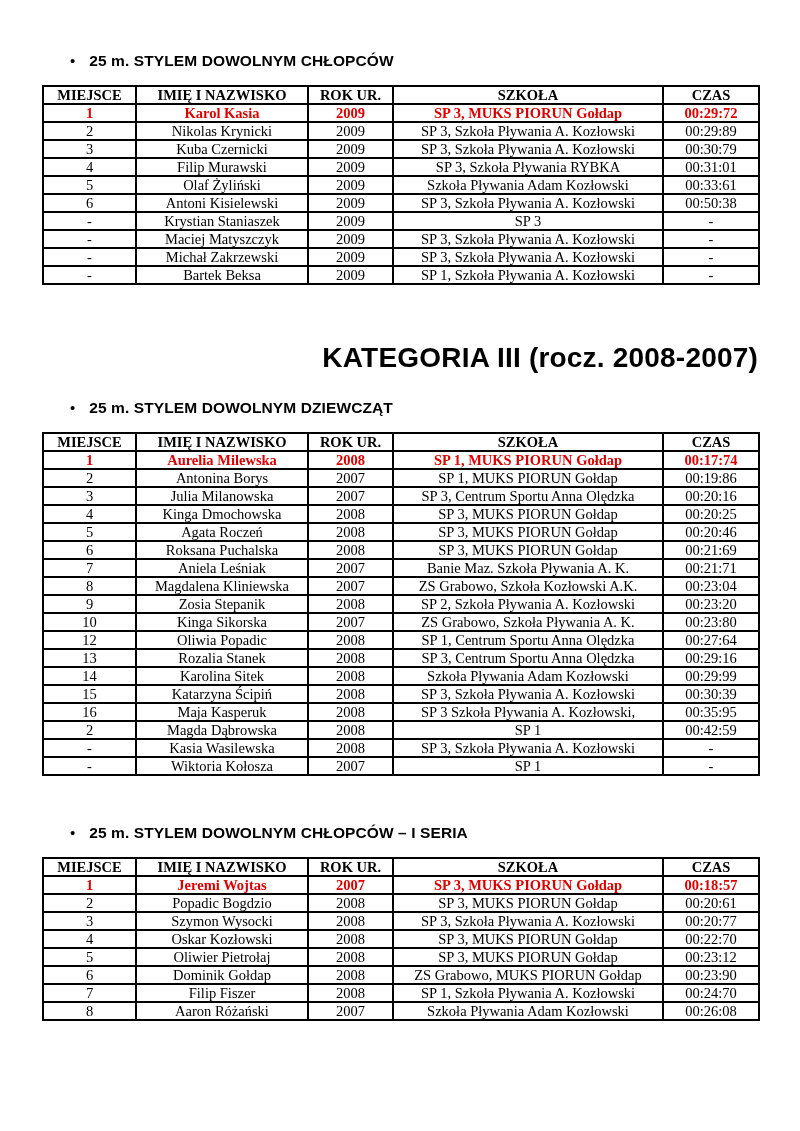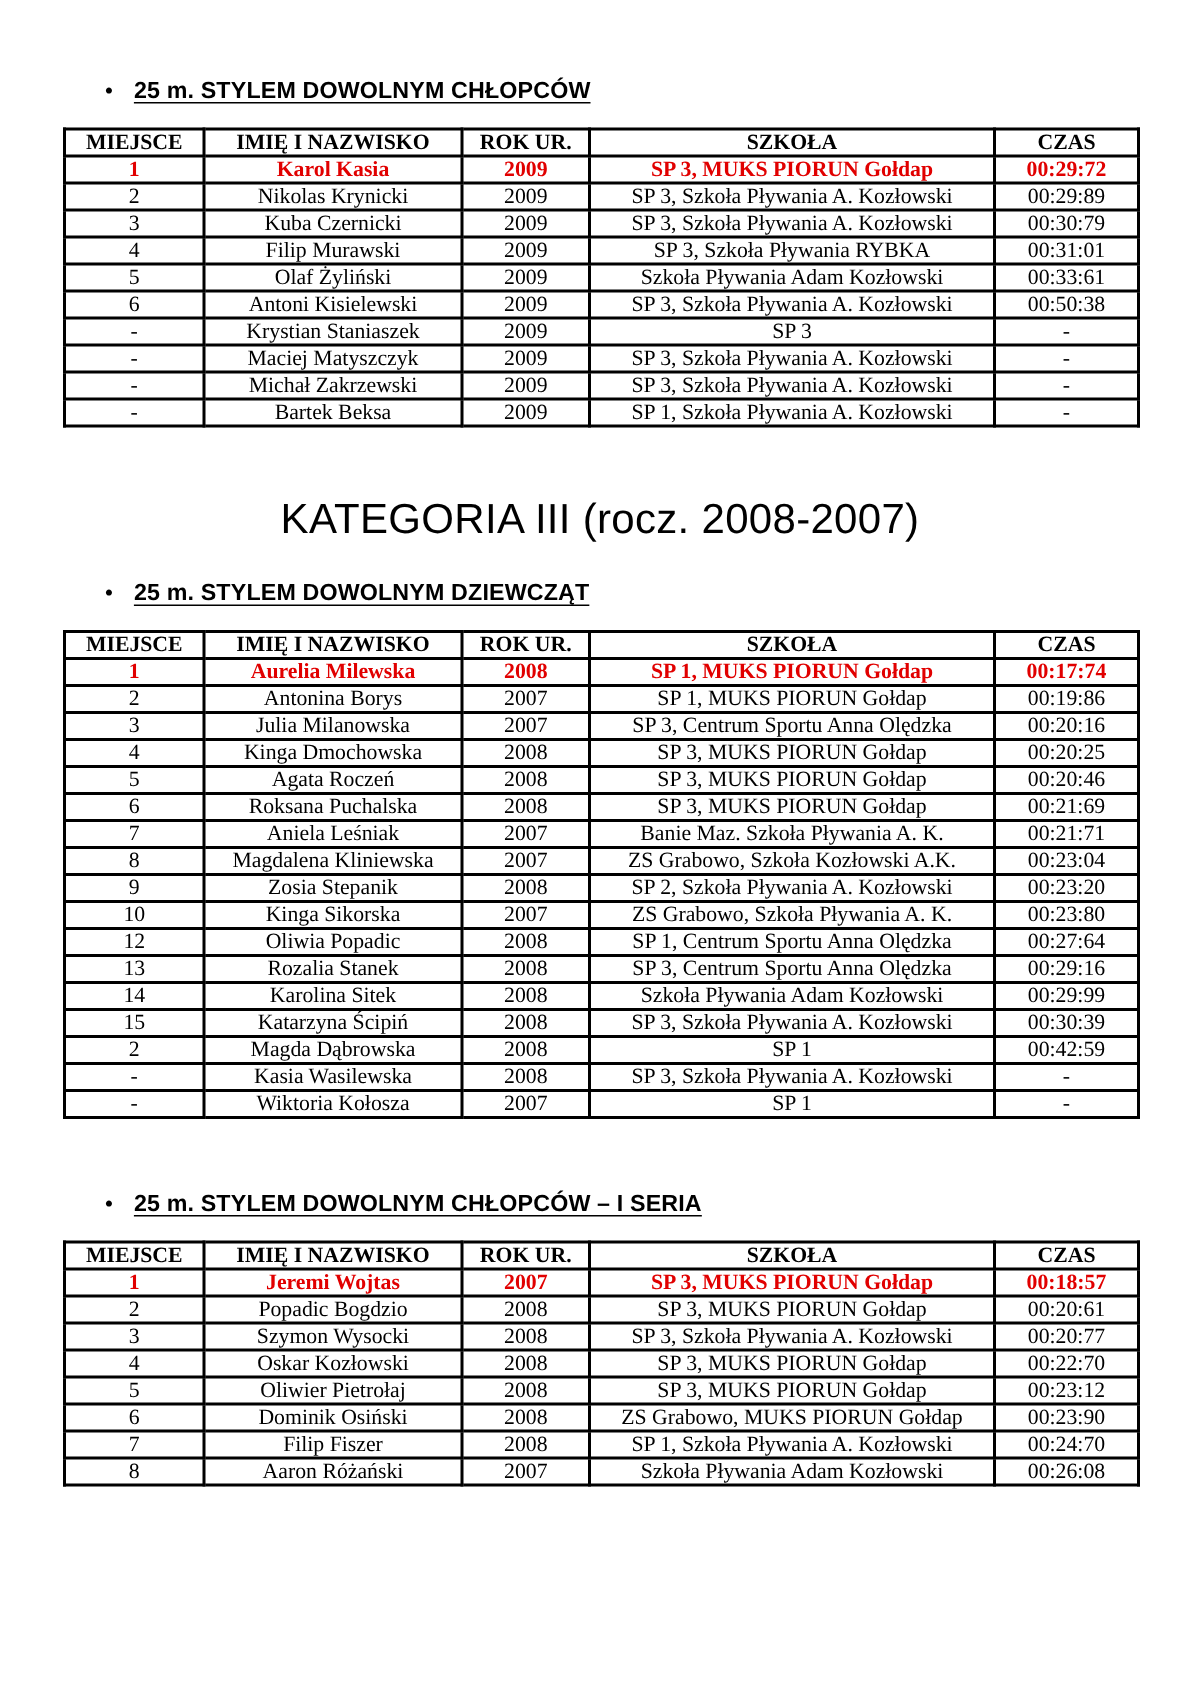--- a/index.html
+++ b/index.html
@@ -24,29 +24,28 @@
     display:flex;align-items:center;
     margin:0 0 15px 28px;
     height:18px;
   }
   .bullet{
     font-size:15px;line-height:18px;
     margin-right:14px;
   }
   .heading-text{
     font-size:15.5px;font-weight:bold;line-height:18px;
-    text-decoration:underline;
     text-underline-offset:3px;
     letter-spacing:0.1px;
     white-space:nowrap;
   }
   .category-heading{
-    margin-top:44px;
-    text-align:center;
-    font-size:28px;font-weight:normal;line-height:34px;
+    margin-top:56px;
+    text-align:right;
+    font-size:28px;font-weight:bold;line-height:34px;
     letter-spacing:0.2px;
   }
   .category-heading + .bullet-heading{
     margin-top:24px;
   }
   table.results{
     width:716px;
     border-collapse:collapse;
     table-layout:fixed;
     font-family:Liberation Serif, serif;
@@ -300,20 +299,27 @@
           <td>00:29:99</td>
         </tr>
         <tr>
           <td>15</td>
           <td>Katarzyna Ścipiń</td>
           <td>2008</td>
           <td>SP 3, Szkoła Pływania A. Kozłowski</td>
           <td>00:30:39</td>
         </tr>
         <tr>
+          <td>16</td>
+          <td>Maja Kasperuk</td>
+          <td>2008</td>
+          <td>SP 3 Szkoła Pływania A. Kozłowski,</td>
+          <td>00:35:95</td>
+        </tr>
+        <tr>
           <td>2</td>
           <td>Magda Dąbrowska</td>
           <td>2008</td>
           <td>SP 1</td>
           <td>00:42:59</td>
         </tr>
         <tr>
           <td>-</td>
           <td>Kasia Wasilewska</td>
           <td>2008</td>
@@ -383,21 +389,21 @@
         </tr>
         <tr>
           <td>5</td>
           <td>Oliwier Pietrołaj</td>
           <td>2008</td>
           <td>SP 3, MUKS PIORUN Gołdap</td>
           <td>00:23:12</td>
         </tr>
         <tr>
           <td>6</td>
-          <td>Dominik Osiński</td>
+          <td>Dominik Gołdap</td>
           <td>2008</td>
           <td class="small-cell">ZS Grabowo, MUKS PIORUN Gołdap</td>
           <td>00:23:90</td>
         </tr>
         <tr>
           <td>7</td>
           <td>Filip Fiszer</td>
           <td>2008</td>
           <td>SP 1, Szkoła Pływania A. Kozłowski</td>
           <td>00:24:70</td>

